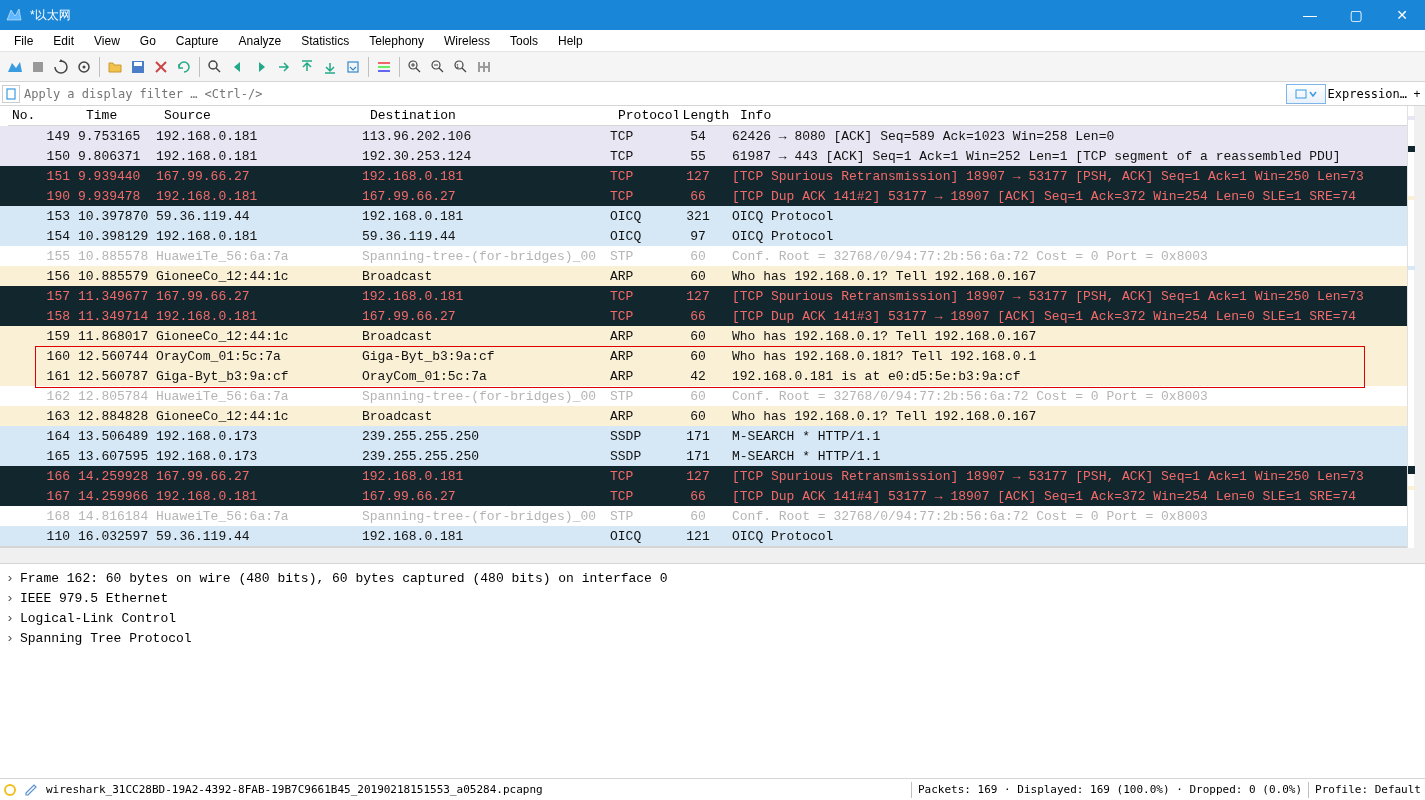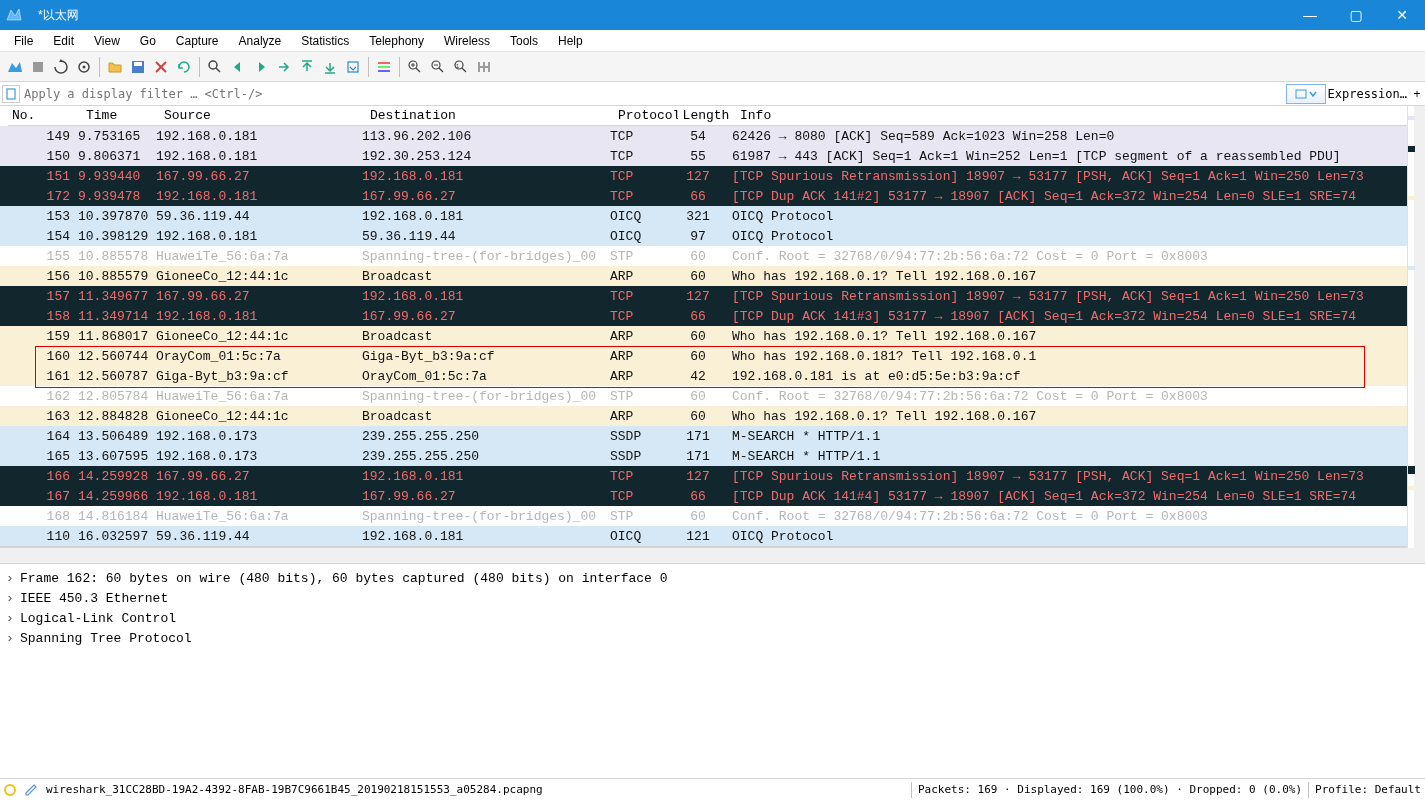--- a/index.html
+++ b/index.html
@@ -11,21 +11,21 @@
 }
 .titlebar {
   background: #1a86d8;
   color: #fff;
   height: 30px;
   display: flex;
   align-items: center;
   justify-content: space-between;
   padding-left: 6px;
 }
-.titlebar .left { display: flex; align-items: center; gap: 16px; }
+.titlebar .left { display: flex; align-items: center; gap: 8px; }
 .titlebar .tb-icon { width: 16px; height: 16px; }
 .titlebar .tb-title { font-size: 12px; }
 .titlebar .controls { display: flex; }
 .titlebar .controls div {
   width: 46px; height: 30px;
   display: flex; align-items: center; justify-content: center;
   font-size: 14px; font-weight: 300;
 }
 .menubar {
   background: #fff;
@@ -378,21 +378,21 @@
           <div class="packet-row row-dark">
             <div class="c-no">151</div>
             <div class="c-tm">9.939440</div>
             <div class="c-src">167.99.66.27</div>
             <div class="c-dst">192.168.0.181</div>
             <div class="c-prt">TCP</div>
             <div class="c-len">127</div>
             <div class="c-info">[TCP Spurious Retransmission] 18907 → 53177 [PSH, ACK] Seq=1 Ack=1 Win=250 Len=73</div>
           </div>
           <div class="packet-row row-dark">
-            <div class="c-no">172</div>
+            <div class="c-no">190</div>
             <div class="c-tm">9.939478</div>
             <div class="c-src">192.168.0.181</div>
             <div class="c-dst">167.99.66.27</div>
             <div class="c-prt">TCP</div>
             <div class="c-len">66</div>
             <div class="c-info">[TCP Dup ACK 141#2] 53177 → 18907 [ACK] Seq=1 Ack=372 Win=254 Len=0 SLE=1 SRE=74</div>
           </div>
           <div class="packet-row row-blue">
             <div class="c-no">153</div>
             <div class="c-tm">10.397870</div>
@@ -562,21 +562,21 @@
 
   <div class="hscroll"></div>
 
   <div class="details">
     <div class="line">
         <span class="arrow">›</span>
         <span>Frame 162: 60 bytes on wire (480 bits), 60 bytes captured (480 bits) on interface 0</span>
       </div>
     <div class="line">
         <span class="arrow">›</span>
-        <span>IEEE 450.3 Ethernet</span>
+        <span>IEEE 979.5 Ethernet</span>
       </div>
     <div class="line">
         <span class="arrow">›</span>
         <span>Logical-Link Control</span>
       </div>
     <div class="line">
         <span class="arrow">›</span>
         <span>Spanning Tree Protocol</span>
       </div>
   </div>

